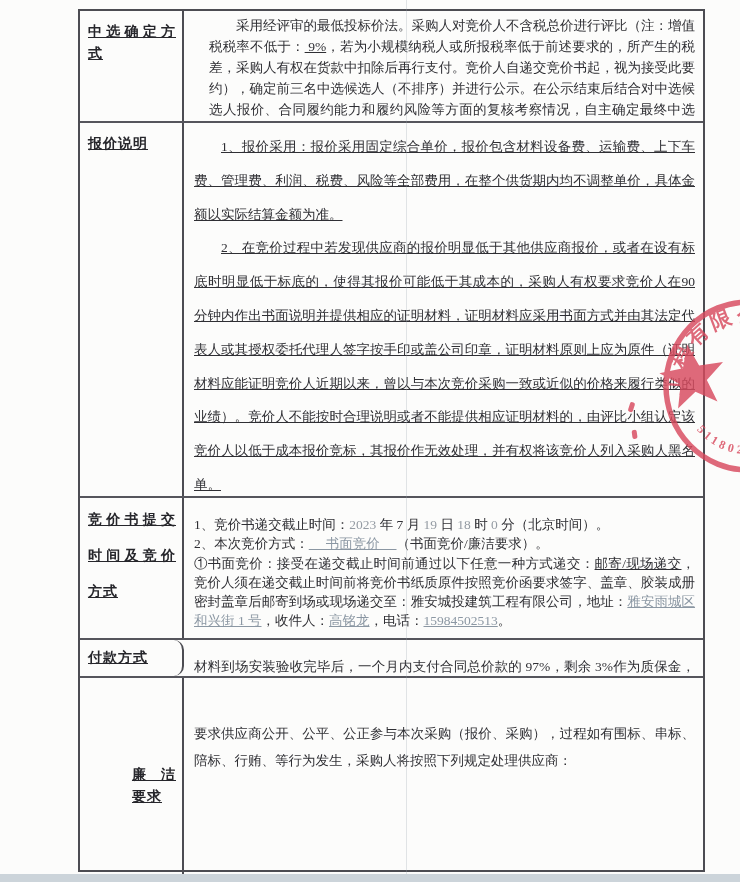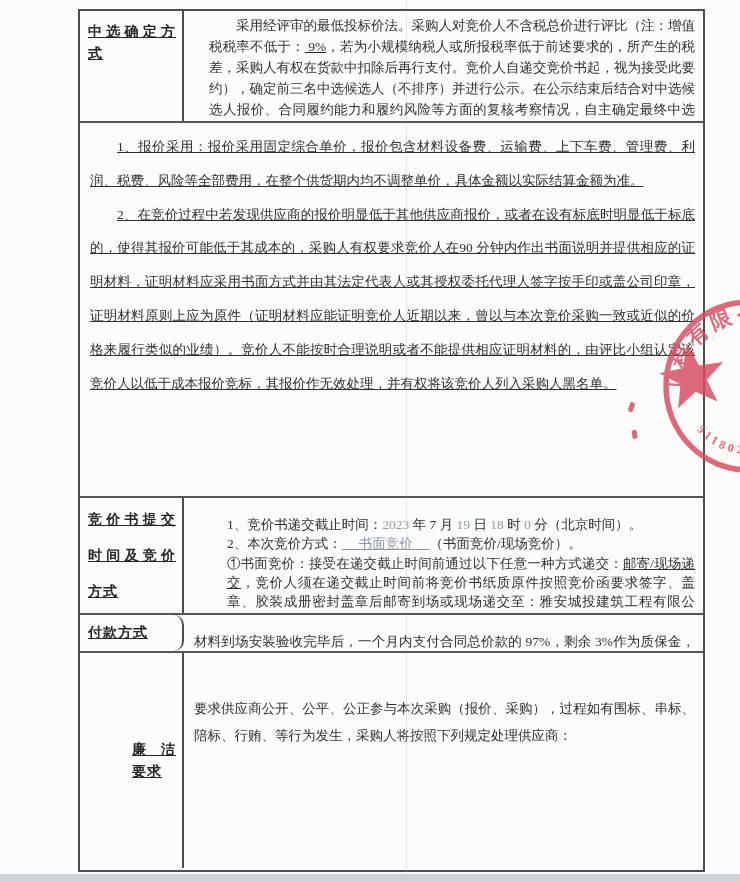--- a/index.html
+++ b/index.html
@@ -13,21 +13,21 @@
   .label-cell{width:104px;flex:0 0 104px;border-right:2px solid #4c4c52;
         font-weight:bold;font-size:14px;color:#26262b;text-decoration:underline;}
   .label-text{padding:10px 6px 0 8px;line-height:22px;letter-spacing:1px;text-align:justify;}
   .content-cell{flex:1 1 auto;overflow:hidden;font-size:13.5px;text-align:justify;
         padding:0 8px 0 10px;}
   .para{margin:0;}
   .para.indent{text-indent:2em;}
   
   .r0{height:112px;}           .r0 .content-cell{padding-top:4px;line-height:21px;margin-left:15px;}
   .r1{height:375px;}           .r1 .content-cell{padding-top:7px;line-height:33.8px;text-decoration:underline;}
-  .r2{height:117px;gap:33px;}           .r2 .content-cell{padding-top:17px;line-height:19.3px;}
+  .r2{height:142px;}           .r2 .content-cell{padding-top:17px;line-height:19.3px;}
   .r2 .label-text{line-height:36px;padding-top:4px;}
   .r3{height:38px;}            .r3 .content-cell{padding-top:18px;line-height:18px;}
   .r3 .label-cell{display:flex;align-items:center;border-radius:10px;} .r3 .label-text{padding-top:0;}
   .r4{height:215px;}           .r4 .content-cell{padding-top:6px;line-height:27.4px;margin-top:36px;}
   .r4 .label-cell{display:flex;align-items:center;padding-left:44px;} .r4 .label-text{padding-top:0;}
   
   .seg-u{text-decoration:underline;}
   .seg-g{color:#949ba3;}
   .seg-gu{color:#8b97a3;text-decoration:underline;}
   
@@ -47,32 +47,35 @@
   <div class="doc-table" id="doc-table">
       <div class="row r0">
         <div class="cell label-cell">
           <div class="label-text">中选确定方式</div>
         </div>
         <div class="cell content-cell">
           <p class="para indent"><span>采用经评审的最低投标价法。采购人对竞价人不含税总价进行评比（注：增值税税率不低于：</span><span class="seg-u"> 9%</span><span>，若为小规模纳税人或所报税率低于前述要求的，所产生的税差，采购人有权在货款中扣除后再行支付。竞价人自递交竞价书起，视为接受此要约），确定前三名中选候选人（不排序）并进行公示。在公示结束后结合对中选候选人报价、合同履约能力和履约风险等方面的复核考察情况，自主确定最终中选人，达到优质采购的目的。</span></p>
         </div>
       </div>
       <div class="row r1">
+        <div class="cell label-cell">
+          <div class="label-text">报价说明</div>
+        </div>
         <div class="cell content-cell">
           <p class="para indent"><span>1、报价采用：报价采用固定综合单价，报价包含材料设备费、运输费、上下车费、管理费、利润、税费、风险等全部费用，在整个供货期内均不调整单价，具体金额以实际结算金额为准。</span></p>
           <p class="para indent"><span>2、在竞价过程中若发现供应商的报价明显低于其他供应商报价，或者在设有标底时明显低于标底的，使得其报价可能低于其成本的，采购人有权要求竞价人在90 分钟内作出书面说明并提供相应的证明材料，证明材料应采用书面方式并由其法定代表人或其授权委托代理人签字按手印或盖公司印章，证明材料原则上应为原件（证明材料应能证明竞价人近期以来，曾以与本次竞价采购一致或近似的价格来履行类似的业绩）。竞价人不能按时合理说明或者不能提供相应证明材料的，由评比小组认定该竞价人以低于成本报价竞标，其报价作无效处理，并有权将该竞价人列入采购人黑名单。</span></p>
         </div>
       </div>
       <div class="row r2">
         <div class="cell label-cell">
           <div class="label-text">竞价书提交时间及竞价方式</div>
         </div>
         <div class="cell content-cell">
           <p class="para"><span>1、竞价书递交截止时间：</span><span class="seg-g">2023</span><span> 年 7 月 </span><span class="seg-g">19</span><span> 日 </span><span class="seg-g">18</span><span> 时 </span><span class="seg-g">0</span><span> 分（北京时间）。</span></p>
-          <p class="para"><span>2、本次竞价方式：</span><span class="seg-gu">　 书面竞价 　</span><span>（书面竞价/现场竞价）。</span></p>
+          <p class="para"><span>2、本次竞价方式：</span><span class="seg-gu">　 书面竞价 　</span><span>（书面竞价/廉洁要求）。</span></p>
           <p class="para"><span>①书面竞价：接受在递交截止时间前通过以下任意一种方式递交：</span><span class="seg-u">邮寄/现场递交</span><span>，竞价人须在递交截止时间前将竞价书纸质原件按照竞价函要求签字、盖章、胶装成册密封盖章后邮寄到场或现场递交至：雅安城投建筑工程有限公司，地址：</span><span class="seg-gu">雅安雨城区和兴街 1 号</span><span>，收件人：</span><span class="seg-gu">高铭龙</span><span>，电话：</span><span class="seg-gu">15984502513</span><span>。</span></p>
         </div>
       </div>
       <div class="row r3">
         <div class="cell label-cell">
           <div class="label-text">付款方式</div>
         </div>
         <div class="cell content-cell">
           <p class="para"><span>材料到场安装验收完毕后，一个月内支付合同总价款的 97%，剩余 3%作为质保金，质保一年，一年后无息退还。</span></p>
         </div>

